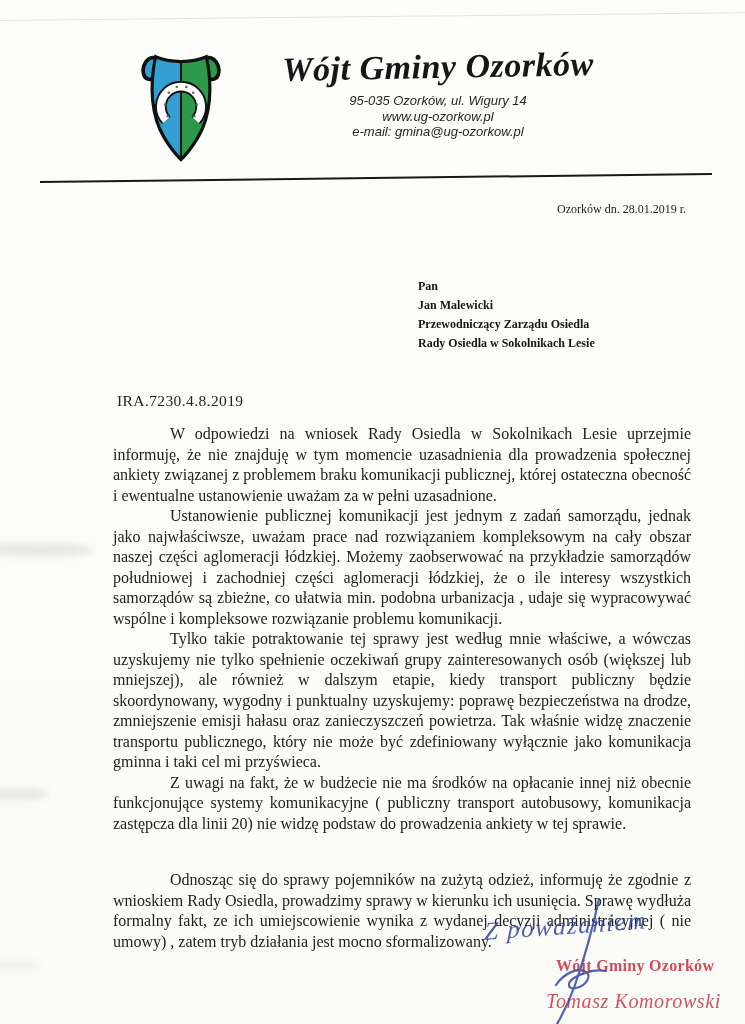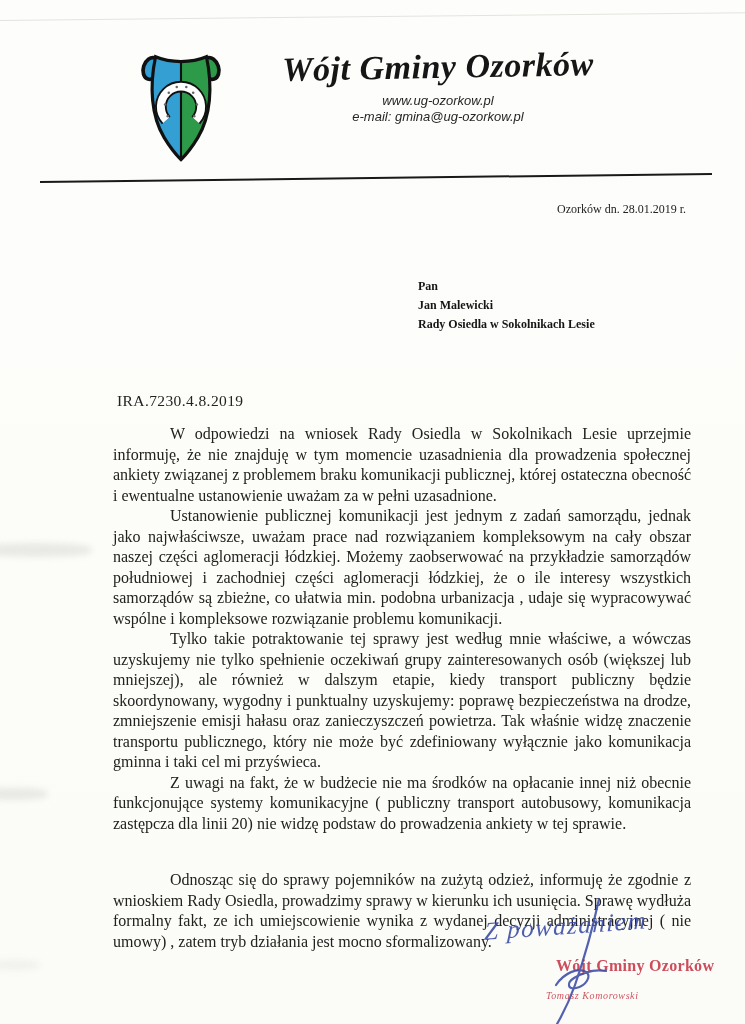--- a/index.html
+++ b/index.html
@@ -54,21 +54,21 @@
     letter-spacing:1.5px;transform:rotate(-4deg) skewX(-6deg);
     opacity:.9;white-space:nowrap;
   }
   .stamp-title{
     position:absolute;left:556px;top:957px;
     font-size:16px;font-weight:bold;color:#c9404f;
     letter-spacing:0.3px;white-space:nowrap;opacity:.92;
   }
   .stamp-name{
     position:absolute;left:546px;top:990px;
-    font-size:10px;font-style:italic;color:#cc4350;
+    font-size:20px;font-style:italic;color:#cc4350;
     letter-spacing:0.6px;white-space:nowrap;opacity:.9;
   }
   .pen-signature{position:absolute;left:498px;top:893px;width:170px;height:131px;pointer-events:none;}
 </style>
 </head>
 <body>
 
 <div class="page">
 
   <div class="scan-top-line"></div>
@@ -98,32 +98,34 @@
         <circle cx="55" cy="40.5" r="1.2"></circle>
       <circle cx="61.5" cy="46" r="1.2"></circle>
         <circle cx="65" cy="57" r="1.2"></circle>
         <circle cx="62.5" cy="68" r="1.2"></circle>
     </g>
   </svg>
 
   <div class="head-block">
     <div class="head-title">Wójt Gminy Ozorków</div>
     <div class="head-address">
+      <div>95-035 Ozorków, ul. Wigury 14</div>
       <div>www.ug-ozorkow.pl</div>
       <div>e-mail: gmina@ug-ozorkow.pl</div>
     </div>
   </div>
 
   <div class="divider"></div>
 
   <div class="date-line">Ozorków dn. 28.01.2019 r.</div>
 
   <div class="recipient">
     <div>Pan</div>
     <div>Jan Malewicki</div>
+    <div>Przewodniczący Zarządu Osiedla</div>
     <div>Rady Osiedla w Sokolnikach Lesie</div>
   </div>
 
   <div class="reference">IRA.7230.4.8.2019</div>
 
   <div class="letter-body">
     <p>W odpowiedzi na wniosek Rady Osiedla w Sokolnikach Lesie uprzejmie informuję, że nie znajduję w tym momencie uzasadnienia dla prowadzenia społecznej ankiety związanej z problemem braku komunikacji publicznej, której ostateczna obecność i ewentualne ustanowienie uważam za w pełni uzasadnione.</p>
     <p>Ustanowienie publicznej komunikacji jest jednym z zadań samorządu, jednak jako najwłaściwsze, uważam prace nad rozwiązaniem kompleksowym na cały obszar naszej części aglomeracji łódzkiej. Możemy zaobserwować na przykładzie samorządów południowej i zachodniej części aglomeracji łódzkiej, że o ile interesy wszystkich samorządów są zbieżne, co ułatwia min. podobna urbanizacja , udaje się wypracowywać wspólne i kompleksowe rozwiązanie problemu komunikacji.</p>
     <p>Tylko takie potraktowanie tej sprawy jest według mnie właściwe, a wówczas uzyskujemy nie tylko spełnienie oczekiwań grupy zainteresowanych osób (większej lub mniejszej), ale również w dalszym etapie, kiedy transport publiczny będzie skoordynowany, wygodny i punktualny uzyskujemy: poprawę bezpieczeństwa na drodze, zmniejszenie emisji hałasu oraz zanieczyszczeń powietrza. Tak właśnie widzę znaczenie transportu publicznego, który nie może być zdefiniowany wyłącznie jako komunikacja gminna i taki cel mi przyświeca.</p>
     <p>Z uwagi na fakt, że w budżecie nie ma środków na opłacanie innej niż obecnie funkcjonujące systemy komunikacyjne ( publiczny transport autobusowy, komunikacja zastępcza dla linii 20) nie widzę podstaw do prowadzenia ankiety w tej sprawie.</p>

